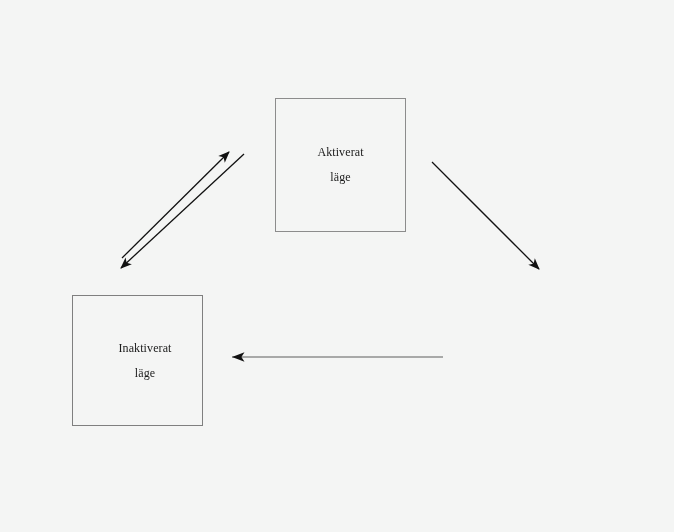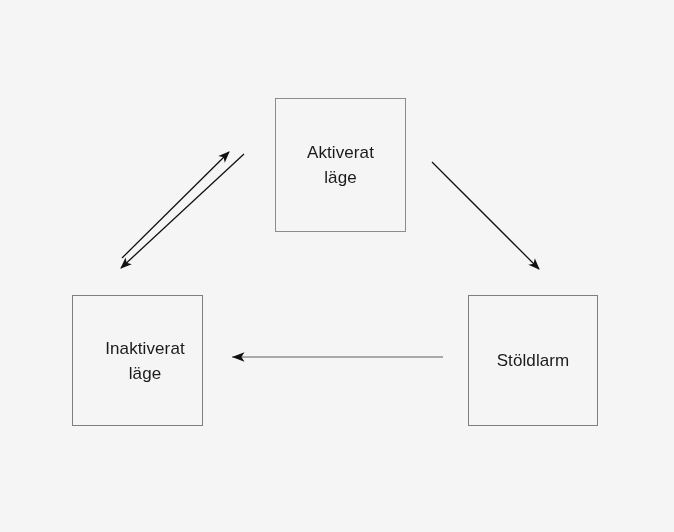--- a/index.html
+++ b/index.html
@@ -29,26 +29,26 @@
   .node-box {
     position: absolute;
     box-sizing: border-box;
     background: #f4f5f4;
     display: flex;
     align-items: center;
     justify-content: center;
     text-align: center;
   }
   .node-label {
-    font-size: 17px;
+    font-size: 12px;
     line-height: 25px;
     color: #1b1b1b;
     letter-spacing: 0.1px;
     white-space: pre-line;
-    font-family: Liberation Sans, sans-serif;
+    font-family: Liberation Serif, serif;
   }
   #node-activated {
     left: 275px;
     top: 98px;
     width: 131px;
     height: 134px;
     border: 1px solid #8c8c8c;
   }
   #node-deactivated {
     left: 72px;
@@ -93,17 +93,14 @@
   <div class="node-box" id="node-activated">
     <span class="node-label">Aktiverat
 läge</span>
   </div>
 
   <div class="node-box" id="node-deactivated">
     <span class="node-label">Inaktiverat
 läge</span>
   </div>
 
-  <div class="node-box" id="node-alarm">
-    <span class="node-label">Stöldlarm</span>
-  </div>
 
 </div>
 
 </body></html>

